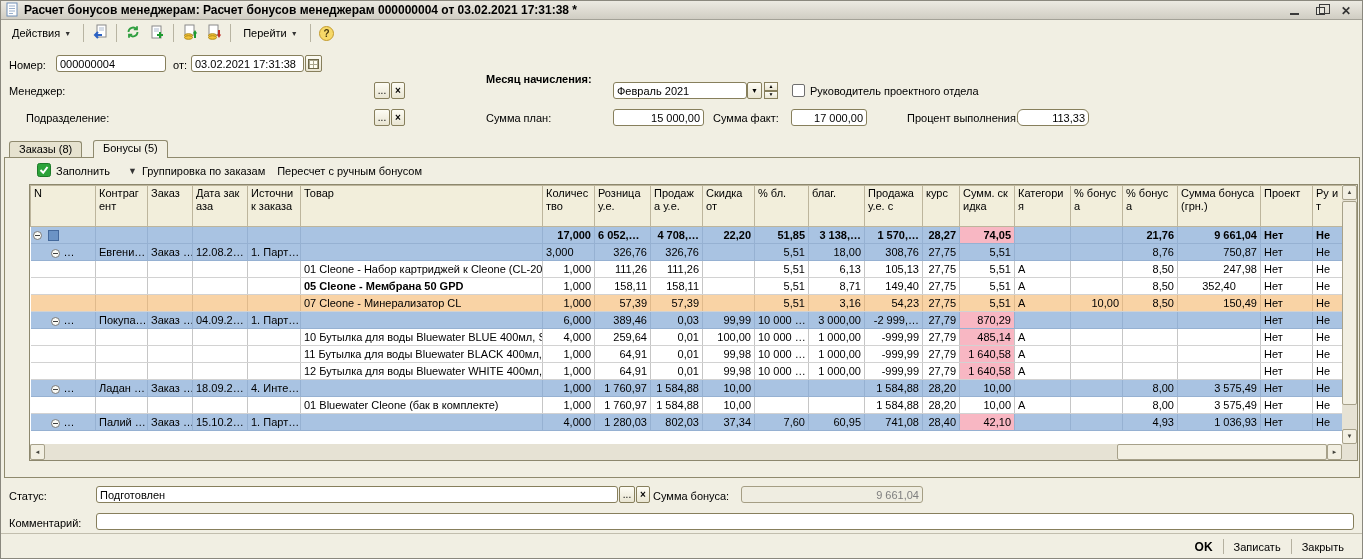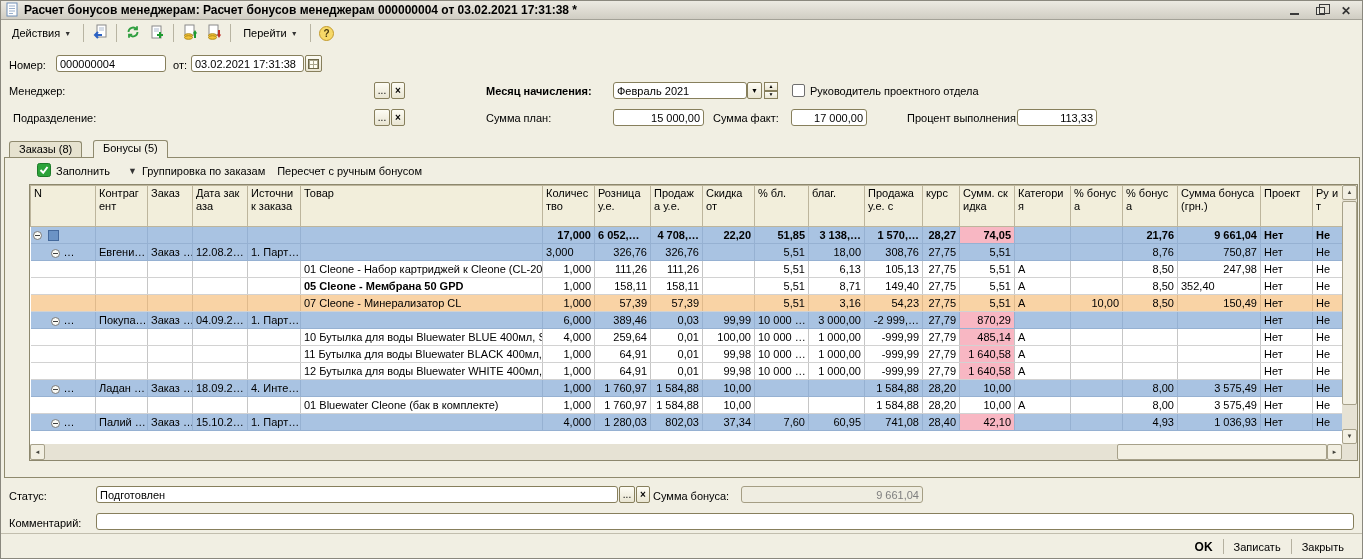--- a/index.html
+++ b/index.html
@@ -181,40 +181,40 @@
   <span class="lbl" style="left:172px;top:58px">от:</span>
   <input class="field" style="left: 190px; top: 54px; width: 113px;" readonly="" value="03.02.2021 17:31:38">
   <span class="calendar-btn" style="left:304px;top:54px">
       <span class="calendar-grid"></span>
     </span>
 
   <span class="lbl" style="left:8px;top:84px">Менеджер:</span>
   <button class="mini-btn" style="left:373px;top:81px;width:16px">...</button>
   <button class="mini-btn" style="left:390px;top:81px;width:14px;font-weight:bold">×</button>
 
-  <span class="lbl" style="left:12px;top:111px">Подразделение:</span>
+  <span class="lbl" style="left:25px;top:111px">Подразделение:</span>
   <button class="mini-btn" style="left:373px;top:108px;width:16px">...</button>
   <button class="mini-btn" style="left:390px;top:108px;width:14px;font-weight:bold">×</button>
 
-  <span class="lbl b" style="left:485px;top:84px">Месяц начисления:</span>
+  <span class="lbl b" style="left:485px;top:72px">Месяц начисления:</span>
   <input class="field" style="left: 612px; top: 81px; width: 134px;" readonly="" value="Февраль 2021">
   <button class="combo-btn" style="left:746px;top:81px">▼</button>
   <span class="spin" style="left:763px;top:81px">
     <button>▲</button>
     <button>▼</button>
   </span>
   <span class="checkbox" style="left:791px;top:83px"></span>
   <span class="lbl" style="left:809px;top:84px">Руководитель проектного отдела</span>
 
   <span class="lbl" style="left:485px;top:111px">Сумма план:</span>
   <input class="field num" style="left: 612px; top: 108px; width: 91px;" readonly="" value="15 000,00">
   <span class="lbl" style="left:712px;top:111px">Сумма факт:</span>
   <input class="field num" style="left: 790px; top: 108px; width: 76px;" readonly="" value="17 000,00">
   <span class="lbl" style="left:906px;top:111px">Процент выполнения:</span>
-  <input class="field num" style="left: 1016px; top: 108px; width: 80px;" readonly="" value="113,33">
+  <input class="field num" style="left: 1016px; top: 108px; width: 72px; border-radius: 6px;" readonly="" value="113,33">
 
   <span class="tab" style="left:8px">Заказы (8)</span>
   <span class="tab active" style="left:92px">Бонусы (5)</span>
 
   <div class="panel">
     <div class="ttb">
       <button>
         <span><svg width="14" height="14" viewBox="0 0 14 14">
               <rect x="0.5" y="0.5" width="13" height="13" rx="2" fill="#2ca339" stroke="#1d7a28"></rect>
               <path d="M3.5 7l2.7 2.8L10.5 4" stroke="#fff" stroke-width="2" fill="none"></path>
@@ -342,21 +342,21 @@
                 <td style="text-align: right;">158,11</td>
                 <td style="text-align: right;"></td>
                 <td style="text-align: right;">5,51</td>
                 <td style="text-align: right;">8,71</td>
                 <td style="text-align: right;">149,40</td>
                 <td style="text-align: right;">27,75</td>
                 <td style="text-align: right;">5,51</td>
                 <td style="text-align: left;">А</td>
                 <td style="text-align: right;"></td>
                 <td style="text-align: right;">8,50</td>
-                <td style="text-align: left;">352,40</td>
+                <td style="text-align: center;">352,40</td>
                 <td style="text-align: left;">Нет</td>
                 <td style="text-align: left;">Не</td>
               </tr>
               <tr class="item current">
                 <td class="tree-cell" style="text-align: left;"></td>
                 <td style="text-align: left;"></td>
                 <td style="text-align: left;"></td>
                 <td style="text-align: left;"></td>
                 <td style="text-align: left;"></td>
                 <td style="text-align: left;">07 Cleone - Минерализатор CL</td>

